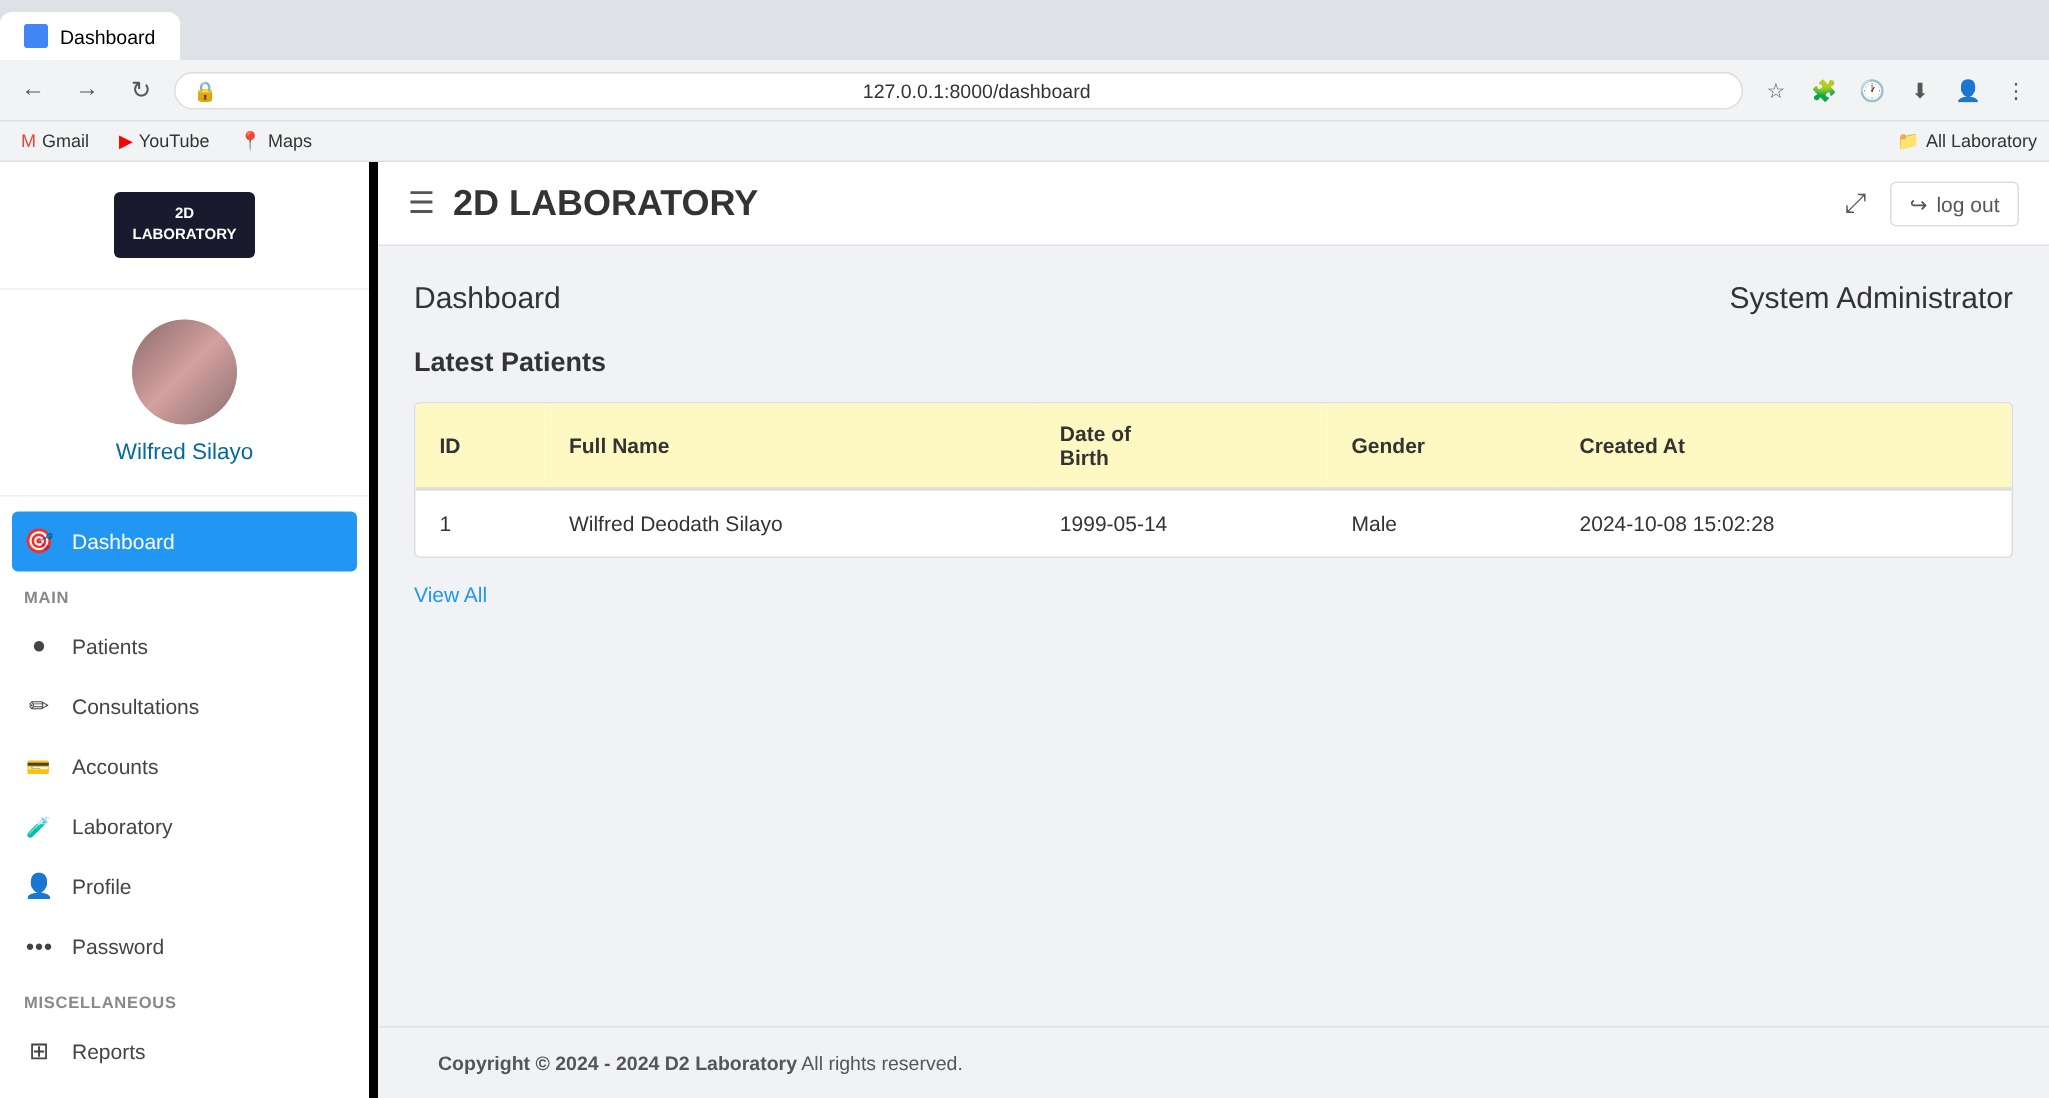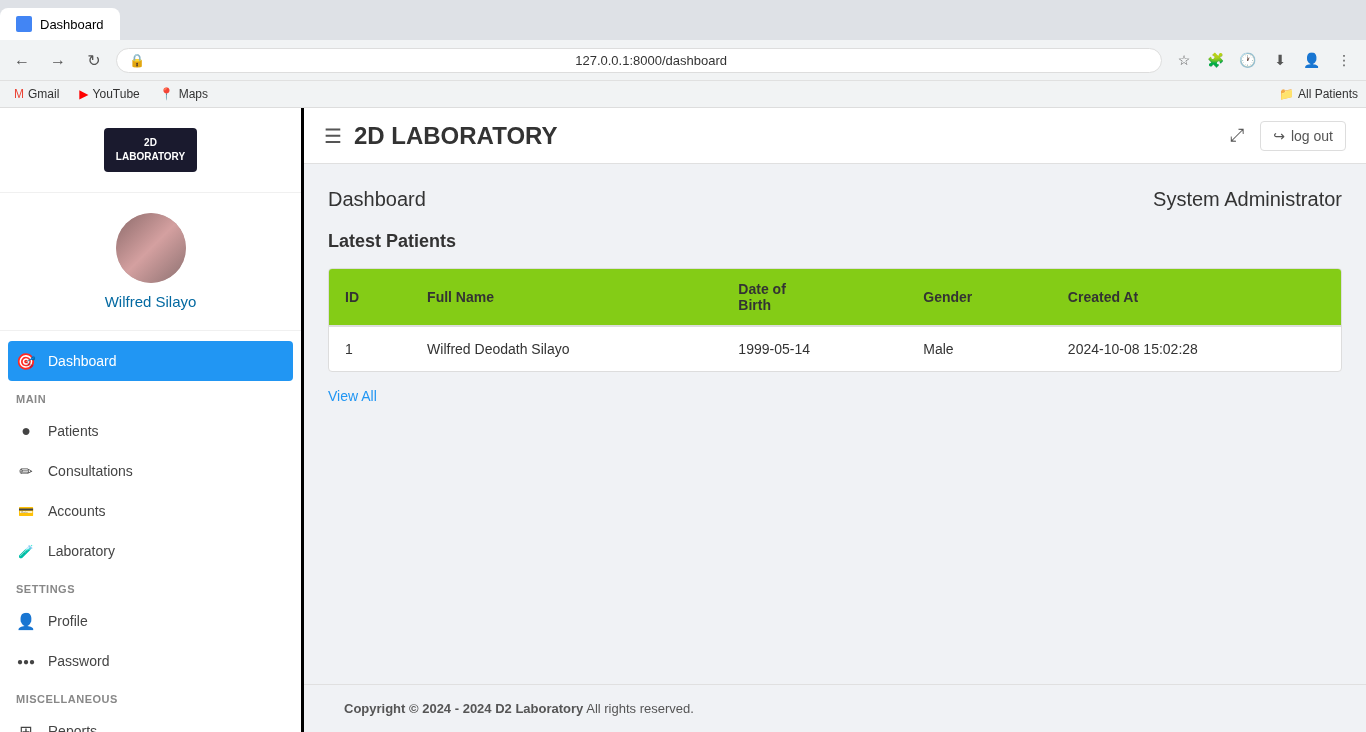--- a/index.html
+++ b/index.html
@@ -17,21 +17,21 @@
     .nav-icons { display: flex; gap: 4px; }
     .nav-icon { width: 28px; height: 28px; display: flex; align-items: center; justify-content: center; cursor: pointer; border-radius: 50%; font-size: 14px; color: #555; }
     .bookmarks-bar { display: flex; align-items: center; padding: 4px 8px; gap: 8px; font-size: 12px; color: #333; border-top: 1px solid #e0e0e0; }
     .bookmark-item { display: flex; align-items: center; gap: 4px; cursor: pointer; padding: 2px 6px; border-radius: 4px; }
     .bookmarks-right { margin-left: auto; display: flex; align-items: center; gap: 4px; cursor: pointer; }
 
     
     .app-container { display: flex; flex: 1; overflow: hidden; }
 
     
-    .sidebar { width: 304px; background: #fff; border-right: 3px solid #000000; display: flex; flex-direction: column; overflow-y: auto; flex-shrink: 0; }
+    .sidebar { width: 252px; background: #fff; border-right: 6px solid #000000; display: flex; flex-direction: column; overflow-y: auto; flex-shrink: 0; justify-content: center; }
     .sidebar-logo { padding: 20px; display: flex; align-items: center; justify-content: center; border-bottom: 1px solid #f0f0f0; }
     .logo-box { background: #1a1a2e; color: #fff; font-size: 10px; font-weight: bold; padding: 8px 12px; border-radius: 4px; text-align: center; line-height: 1.4; }
     .sidebar-user { padding: 20px; display: flex; flex-direction: column; align-items: center; gap: 10px; border-bottom: 1px solid #f0f0f0; }
     .user-avatar { width: 70px; height: 70px; border-radius: 50%; background: #c0a0a0; overflow: hidden; display: flex; align-items: center; justify-content: center; }
     .avatar-img { width: 70px; height: 70px; background: linear-gradient(135deg, #8b6a6a 0%, #d4a0a0 50%, #8b7070 100%); border-radius: 50%; }
     .user-name { color: #0369a1; font-weight: normal; font-size: 15px; cursor: pointer; }
     .sidebar-nav { flex: 1; padding: 10px 0; }
     .nav-section-label { padding: 12px 16px 6px 16px; font-size: 11px; font-weight: bold; color: #888; letter-spacing: 0.5px; }
     .nav-item { display: flex; align-items: center; gap: 12px; padding: 10px 16px; cursor: pointer; color: #444; font-size: 14px; }
     .nav-item.active { background: #2196f3; color: #fff; border-radius: 4px; margin: 0 8px; padding: 10px 8px; }
@@ -50,21 +50,21 @@
 
     .content-area { flex: 1; overflow-y: auto; padding: 24px; }
     .page-header { display: flex; align-items: center; justify-content: space-between; margin-bottom: 20px; }
     .page-title { font-size: 20px; font-weight: normal; color: #333; }
     .page-role { font-size: 20px; color: #333; }
     .section-title { font-size: 18px; font-weight: bold; color: #333; margin-bottom: 16px; }
 
     
     .table-wrapper { background: #fff; border: 1px solid #ddd; border-radius: 4px; overflow: hidden; margin-bottom: 16px; }
     table { width: 100%; border-collapse: collapse; }
-    th { background: #84cc16; text-align: left; padding: 12px 16px; font-weight: bold; color: #333; border-bottom: 2px solid #ddd; font-size: 14px; }
+    th { background: #fef9c3; text-align: left; padding: 12px 16px; font-weight: bold; color: #333; border-bottom: 2px solid #ddd; font-size: 14px; }
     td { padding: 14px 16px; color: #333; border-bottom: 1px solid #f0f0f0; font-size: 14px; vertical-align: top; }
     tr:last-child td { border-bottom: none; }
 
     .view-all-link { color: #2196f3; text-decoration: none; font-size: 14px; cursor: pointer; }
 
     .content-footer { padding: 16px 40px; background: #f0f2f5; color: #555; font-size: 13px; border-top: 1px solid #e0e0e0; }
     .content-footer strong { font-weight: bold; }
   </style>
 </head>
 <body>
@@ -101,21 +101,21 @@
     <div class="bookmark-item">
       <span style="color:#FF0000; font-size:12px;">▶</span>
       <span>YouTube</span>
     </div>
     <div class="bookmark-item">
       <span style="color:#34A853; font-size:12px;">📍</span>
       <span>Maps</span>
     </div>
     <div class="bookmarks-right">
       <span>📁</span>
-      <span>All Patients</span>
+      <span>All Laboratory</span>
     </div>
   </div>
 </div>
 
 <div class="app-container">
 
   <div class="sidebar">
     <div class="sidebar-logo">
       <div class="logo-box">
         <div>2D</div>
@@ -149,21 +149,20 @@
       </div>
       <div class="nav-item">
         <span class="nav-icon-shape" style="font-size:13px;">💳</span>
         <span>Accounts</span>
       </div>
       <div class="nav-item">
         <span class="nav-icon-shape" style="font-size:13px;">🧪</span>
         <span>Laboratory</span>
       </div>
 
-      <div class="nav-section-label">SETTINGS</div>
       <div class="nav-item">
         <span class="nav-icon-shape">👤</span>
         <span>Profile</span>
       </div>
       <div class="nav-item">
         <span class="nav-icon-shape" style="font-size:10px;">●●●</span>
         <span>Password</span>
       </div>
 
       <div class="nav-section-label">MISCELLANEOUS</div>

